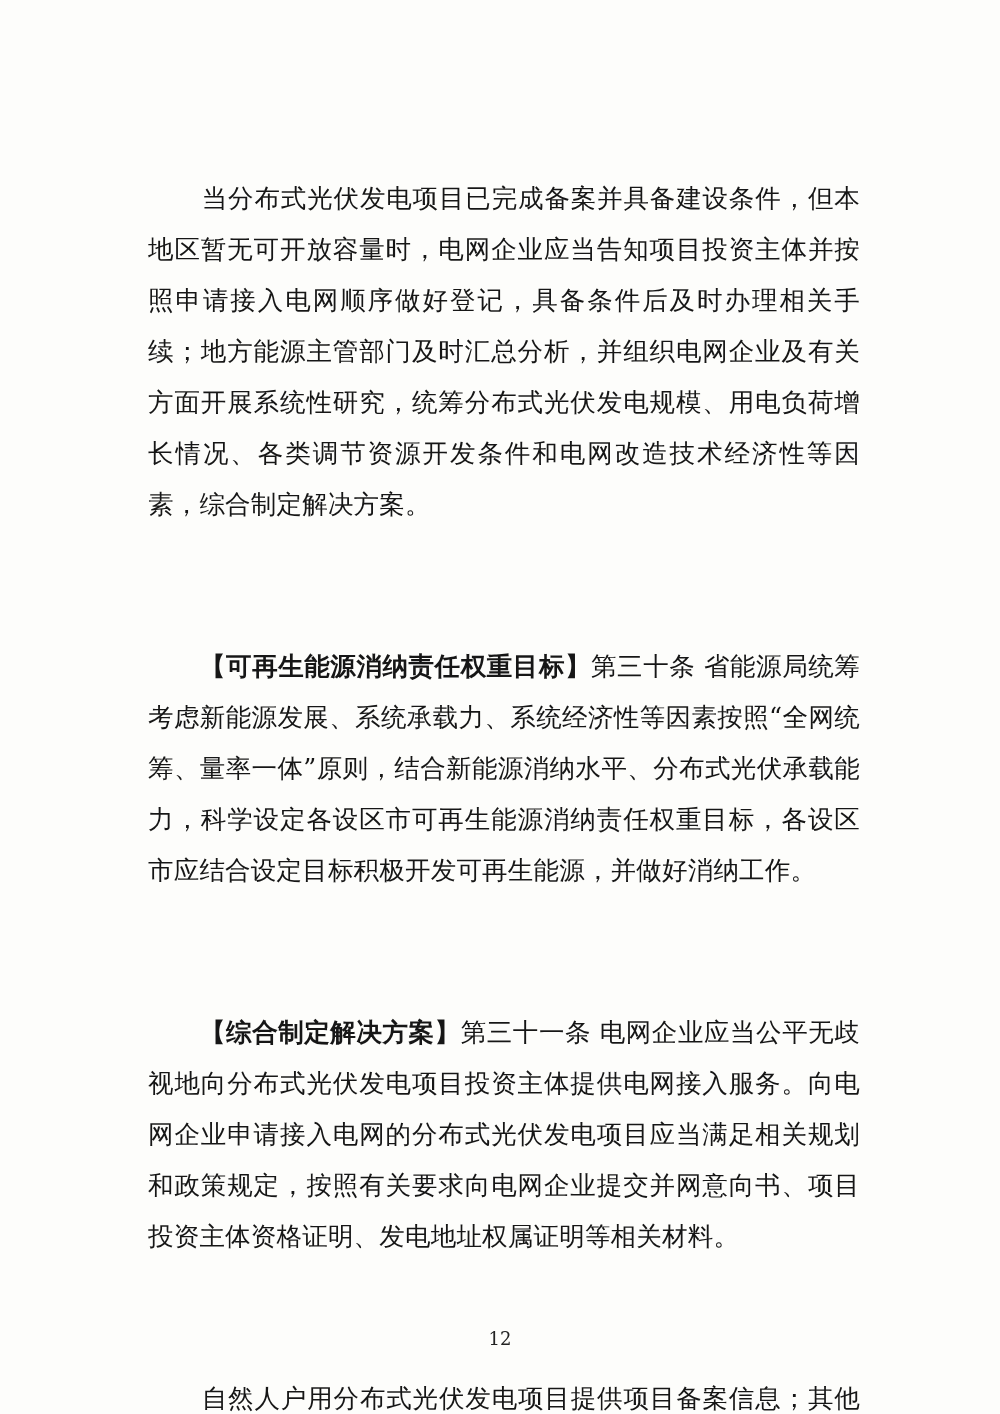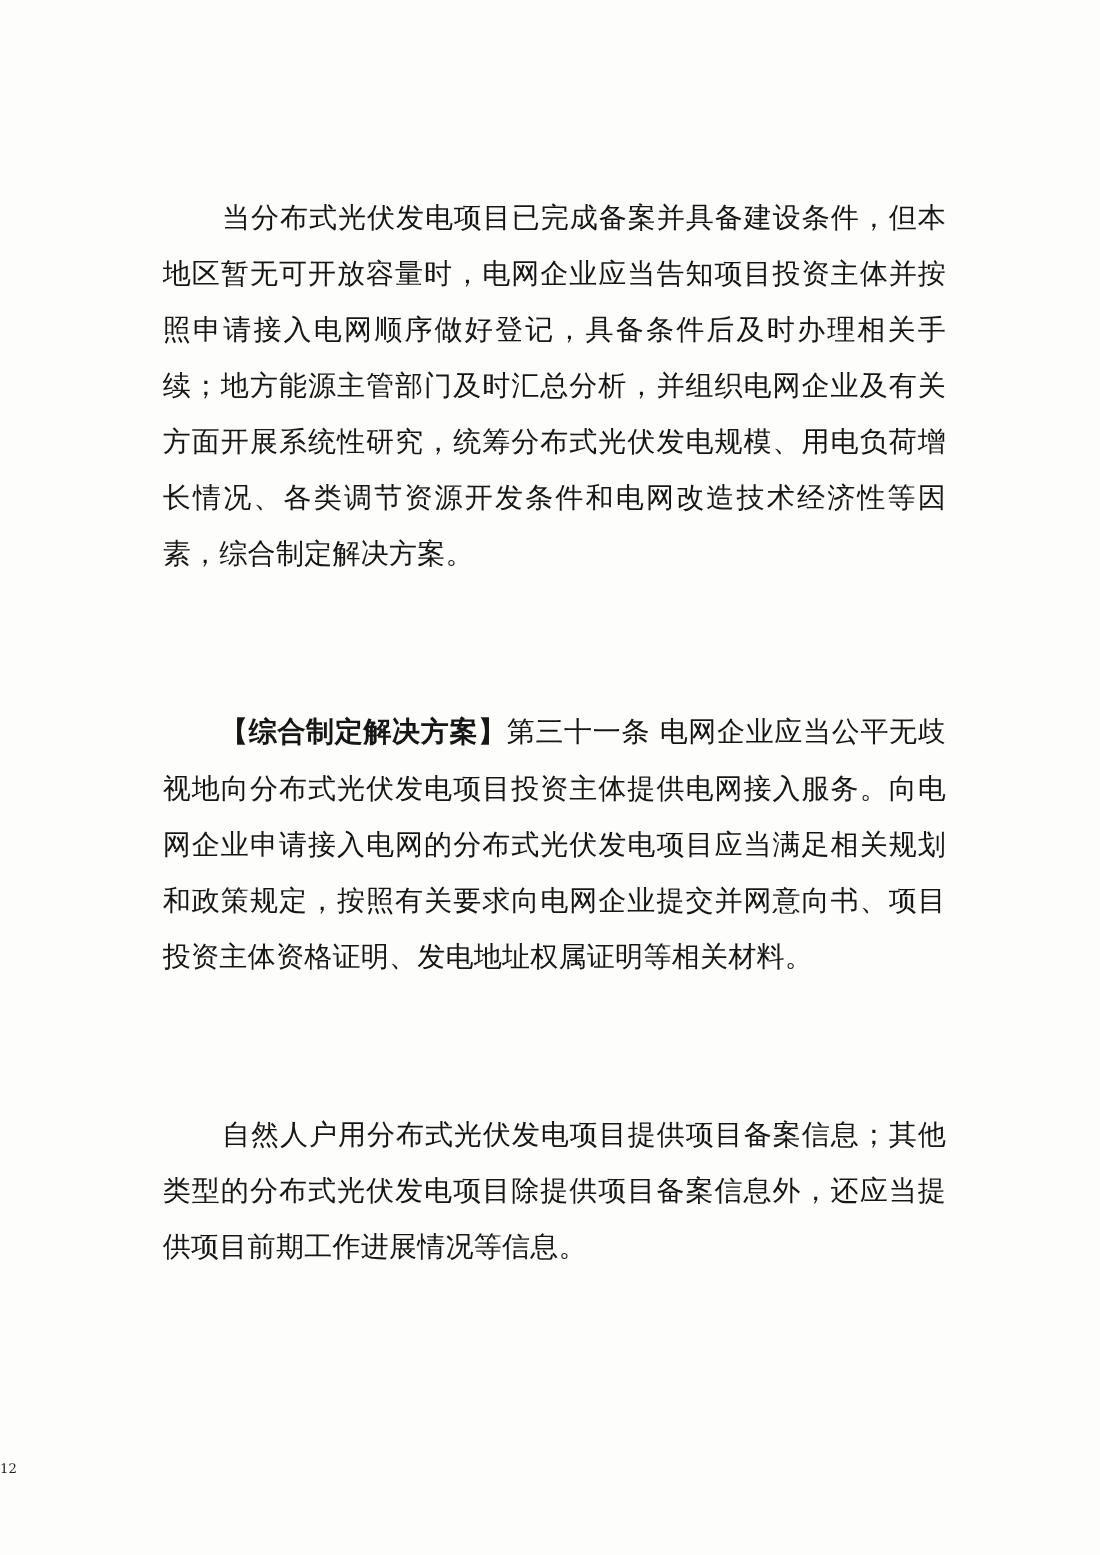--- a/index.html
+++ b/index.html
@@ -40,36 +40,40 @@
     text-indent: 2em;
   }
   .para .lead {
     font-weight: bold;
   }
   .page-number {
     position: absolute;
     left: 0;
     right: 0;
     top: 1328px;
-    font-size: 12px;
+    text-align: center;
+    font-size: 18px;
     color: #222;
     font-family: "DejaVu Serif", "Liberation Serif", serif;
   }
 </style>
 </head>
 <body>
 
 <div class="page">
 
   <div class="page-body">
 
     <p class="para indent">
       <span>当分布式光伏发电项目已完成备案并具备建设条件，但本地区暂无可开放容量时，电网企业应当告知项目投资主体并按照申请接入电网顺序做好登记，具备条件后及时办理相关手续；地方能源主管部门及时汇总分析，并组织电网企业及有关方面开展系统性研究，统筹分布式光伏发电规模、用电负荷增长情况、各类调节资源开发条件和电网改造技术经济性等因素，综合制定解决方案。</span>
     </p>
 
+    <p class="para indent">
+      <span class="lead">【可再生能源消纳责任权重目标】</span><span>第三十条 省能源局统筹考虑新能源发展、系统承载力、系统经济性等因素按照“全网统筹、量率一体”原则，结合新能源消纳水平、分布式光伏承载能力，科学设定各设区市可再生能源消纳责任权重目标，各设区市应结合设定目标积极开发可再生能源，并做好消纳工作。</span>
+    </p>
 
     <p class="para indent">
       <span class="lead">【综合制定解决方案】</span><span>第三十一条 电网企业应当公平无歧视地向分布式光伏发电项目投资主体提供电网接入服务。向电网企业申请接入电网的分布式光伏发电项目应当满足相关规划和政策规定，按照有关要求向电网企业提交并网意向书、项目投资主体资格证明、发电地址权属证明等相关材料。</span>
     </p>
 
     <p class="para indent">
       <span>自然人户用分布式光伏发电项目提供项目备案信息；其他类型的分布式光伏发电项目除提供项目备案信息外，还应当提供项目前期工作进展情况等信息。</span>
     </p>
 
   </div>

